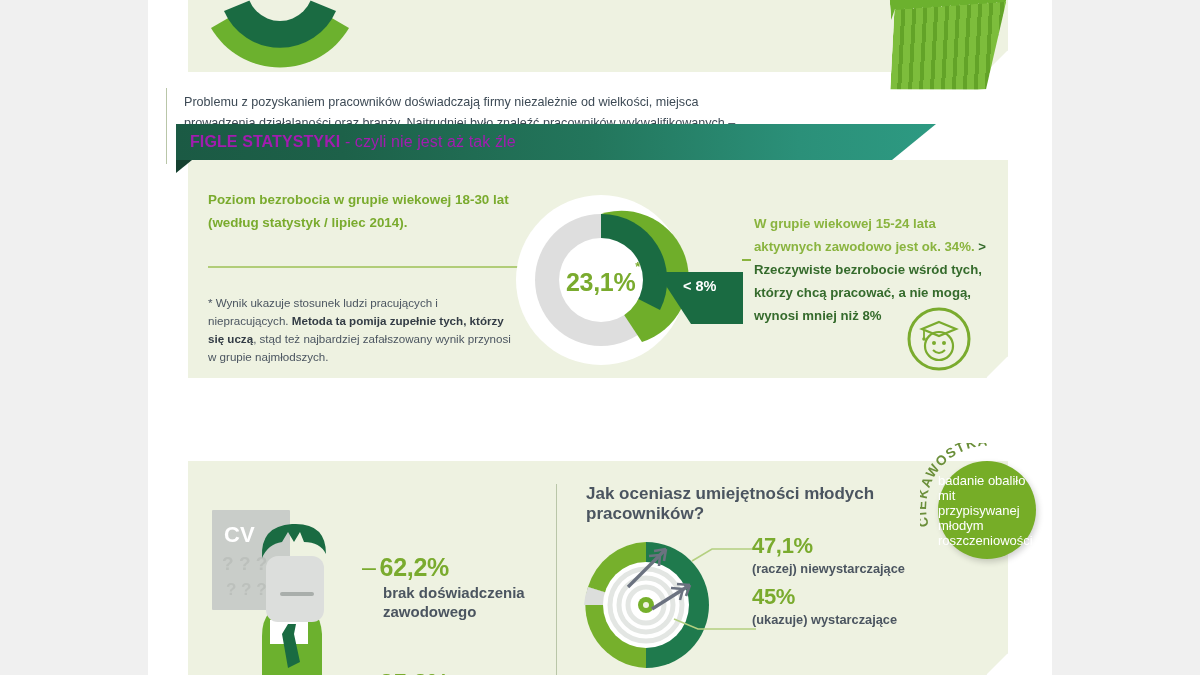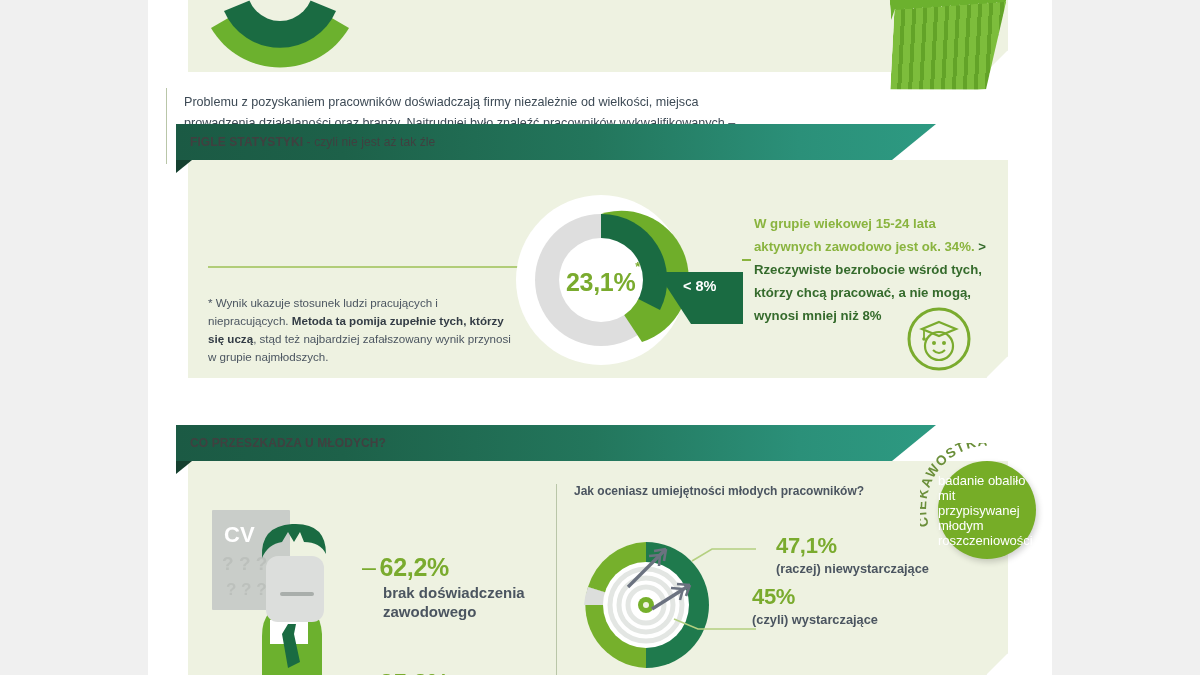--- a/index.html
+++ b/index.html
@@ -75,21 +75,21 @@
     background: linear-gradient(90deg,#1b5a44 0%,#1d6149 22%,#23765c 55%,#2b9079 82%,#2d9a82 100%);
     clip-path: polygon(0 0, 100% 0, calc(100% - 44px) 100%, 0 100%);
   }
   .sec-head .fold {
     position: absolute; left: 0; top: 36px; width: 16px; height: 13px;
     background: #15402f;
     clip-path: polygon(0 0, 100% 0, 0 100%);
   }
   .sec-head .title {
     position: absolute; left: 14px; top: 0; height: 36px; line-height: 36px;
-    color: #404040; font-size: 12px; font-weight: bold; letter-spacing: .1px;
+    color: #a21caf; font-size: 16px; font-weight: bold; letter-spacing: .1px;
     white-space: nowrap;
   }
   .sec-head .title .sub { font-weight: normal; }
 
   #head-1 { left: 176px; top: 124px; width: 760px; }
   #head-2 { left: 176px; top: 425px; width: 760px; }
 
   
   #card-stats { left: 188px; top: 160px; width: 820px; height: 218px; }
 
@@ -151,32 +151,32 @@
   .bullet .lbl {
     color: #4b5560; font-size: 15px; line-height: 19px; font-weight: bold;
     padding-left: 21px; display: block;
   }
   .vdivider {
     position: absolute; left: 556px; top: 484px; width: 1px; height: 191px;
     background: #b9c6a8;
   }
 
   .q-title {
-    position: absolute; left: 574px; top: 484px; width: 360px;
-    color: #4b5560; font-size: 12px; font-weight: bold;
+    position: absolute; left: 586px; top: 484px; width: 360px;
+    color: #4b5560; font-size: 17px; font-weight: bold;
   }
   .target-wrap { position: absolute; left: 576px; top: 535px; width: 140px; height: 140px; }
 
   .tgt-stat { position: absolute; }
   .tgt-stat .pct {
     color: #7aab2e; font-size: 22px; font-weight: bold; display: block;
     letter-spacing: -.3px;
   }
   .tgt-stat .lbl { color: #4b5560; font-size: 12.8px; font-weight: bold; text-align: center; }
-  #tgt-1 { left: 752px; top: 533px; margin-left: 24px; }
+  #tgt-1 { left: 752px; top: 533px; }
   #tgt-2 { left: 752px; top: 584px; }
 
   
   .badge { position: absolute; left: 920px; top: 443px; width: 134px; height: 134px; }
   .badge-circle {
     position: absolute; left: 18px; top: 18px; width: 98px; height: 98px;
     border-radius: 50%; background: #76ad27;
     box-shadow: 2px 3px 6px rgba(0,0,0,0.18);
     display: flex; align-items: center; justify-content: center;
     color: #fff; font-size: 13px; line-height: 15px; text-align: left;
@@ -212,20 +212,21 @@
   <div class="card clip-br" id="card-stats"></div>
 
   <div class="sec-head" id="head-1">
     <div class="bar"></div>
     <div class="fold"></div>
     <div class="title">
       <span>FIGLE STATYSTYKI</span><span class="sub"> - czyli nie jest aż tak źle</span>
     </div>
   </div>
 
+  <div class="stats-left">Poziom bezrobocia w grupie wiekowej 18-30 lat (według statystyk / lipiec 2014).</div>
 
   <svg class="stats-arrow" viewBox="0 0 348 18">
     <line x1="0" y1="9" x2="336" y2="9" stroke="#9cc154" stroke-width="1.6"></line>
     <polyline points="336,2 345,9 336,16" fill="none" stroke="#9cc154" stroke-width="1.6"></polyline>
   </svg>
 
   <div class="stats-note">
     <span>* Wynik ukazuje stosunek ludzi pracujących i niepracujących. </span><b>Metoda ta pomija zupełnie tych, którzy się uczą</b><span>, stąd też najbardziej zafałszowany wynik przynosi w grupie najmłodszych.</span>
   </div>
 
@@ -257,25 +258,20 @@
     <circle cx="28" cy="37" r="2" fill="#7aab2e"></circle>
     <circle cx="38" cy="37" r="2" fill="#7aab2e"></circle>
     <path d="M 27 44 q 6 6 12 0" fill="none" stroke="#7aab2e" stroke-width="2"></path>
     <path d="M 33 16 L 50 23 L 33 30 L 16 23 Z" fill="none" stroke="#7aab2e" stroke-width="2.2"></path>
     <path d="M 18 24 L 18 32" stroke="#7aab2e" stroke-width="1.8"></path>
     <circle cx="18" cy="33" r="1.8" fill="#7aab2e"></circle>
   </svg>
 
   <div class="card clip-br" id="card-young"></div>
 
-  <div class="sec-head" id="head-2">
-    <div class="bar"></div>
-    <div class="fold"></div>
-    <div class="title">CO PRZESZKADZA U MŁODYCH?</div>
-  </div>
 
   <svg class="cv-illu" viewBox="0 0 170 175">
     <rect x="12" y="10" width="78" height="100" fill="#c9cdc9" rx="1"></rect>
     <text x="24" y="42" fill="#ffffff" font-family="Liberation Sans, sans-serif" font-size="22" font-weight="bold">CV</text>
     <text x="22" y="70" fill="#bcc0bc" font-family="Liberation Sans, sans-serif" font-size="19" font-weight="bold">? ? ?</text>
     <text x="26" y="95" fill="#bcc0bc" font-family="Liberation Sans, sans-serif" font-size="17" font-weight="bold">? ? ?</text>
     <path d="M 62 136 q 0 -30 28 -32 q 30 -2 32 30 l 0 41 l -60 0 Z" fill="#6cb12e"></path>
     <path d="M 70 120 q 18 -8 38 0 l 0 24 l -38 0 Z" fill="#ffffff"></path>
     <path d="M 88 124 l 8 0 l -2 10 l 6 28 l -12 6 l -6 -34 Z" fill="#1a6b42"></path>
     <rect x="66" y="56" width="58" height="66" rx="12" fill="#dcdedc"></rect>
@@ -323,21 +319,21 @@
   <svg style="position:absolute;left:672px;top:615px;width:88px;height:20px" viewBox="0 0 88 20">
     <path d="M 2 4 L 26 14 L 84 14" fill="none" stroke="#b4d080" stroke-width="1.6"></path>
   </svg>
 
   <div class="tgt-stat" id="tgt-1">
     <span class="pct">47,1%</span>
     <span class="lbl">(raczej) niewystarczające</span>
   </div>
   <div class="tgt-stat" id="tgt-2">
     <span class="pct">45%</span>
-    <span class="lbl">(czyli) wystarczające</span>
+    <span class="lbl">(ukazuje) wystarczające</span>
   </div>
 
   <div class="badge">
     <svg viewBox="0 0 134 134" style="position:absolute;left:0;top:0;width:134px;height:134px">
       <defs>
           <path id="arcp" d="M 10 86 A 62 62 0 0 1 104 14"></path>
         </defs>
       <text fill="#6b8f3a" font-family="Liberation Sans, sans-serif" font-size="13.5" font-weight="bold" letter-spacing="1.4">
         <textPath href="#arcp" startOffset="2%">CIEKAWOSTKA</textPath>
       </text>

